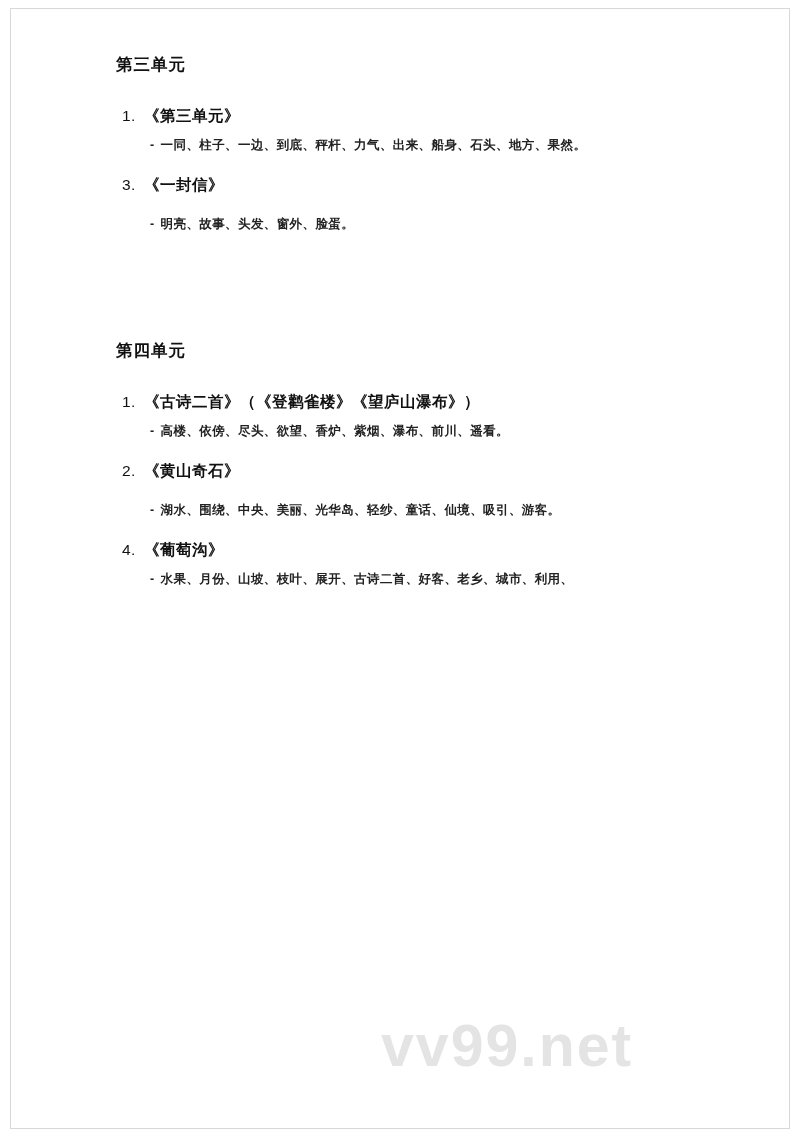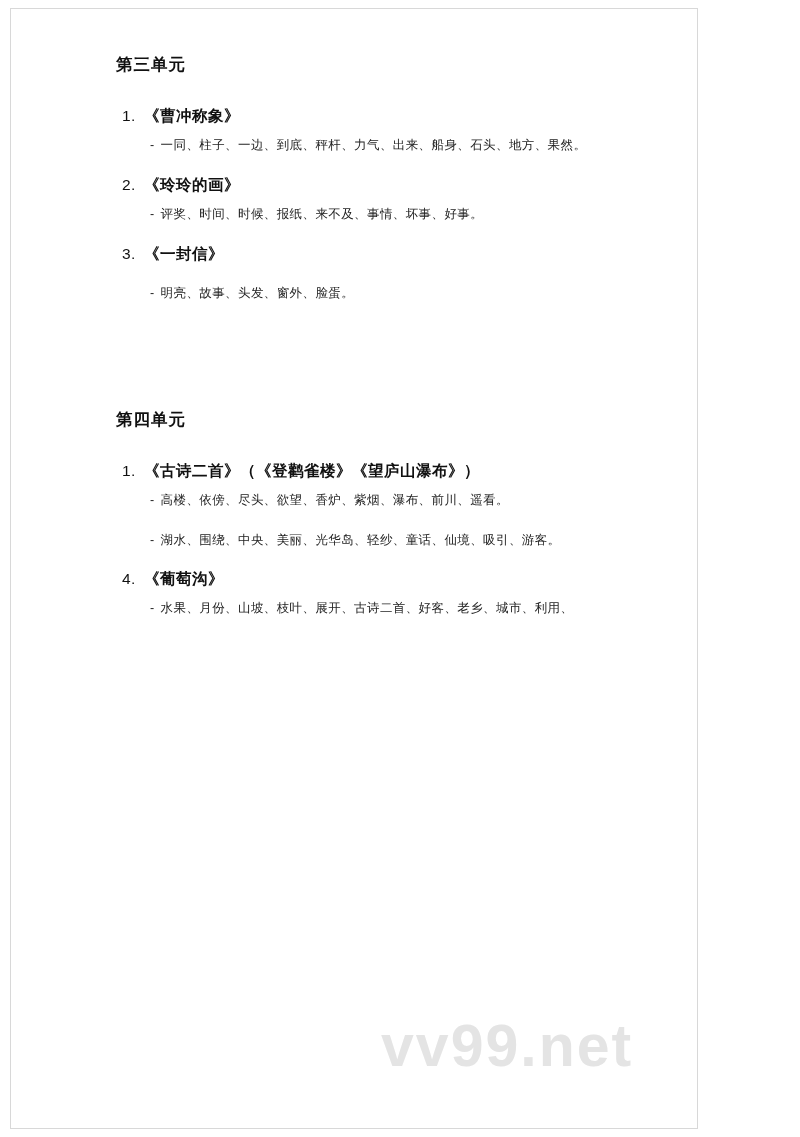--- a/index.html
+++ b/index.html
@@ -12,21 +12,21 @@
     height: 1137px;
     font-family: "Liberation Sans", "DejaVu Sans", sans-serif;
     color: #1a1a1a;
     position: relative;
     overflow: hidden;
   }
   .page {
     position: absolute;
     left: 10px;
     top: 8px;
-    width: 688px;
+    width: 780px;
     height: 1121px;
     background: #ffffff;
     border: 1px solid #d8d8d8;
     box-sizing: border-box;
     overflow: hidden;
   }
   .content {
     position: absolute;
     left: 105px;
     top: 45px;
@@ -61,20 +61,21 @@
     display: inline-block;
     min-width: 22px;
   }
   .lesson-words {
     font-size: 12.5px;
     color: #222;
     padding-left: 34px;
     line-height: 1.75;
     margin: 0 0 4px 0;
     letter-spacing: 0.4px;
+    font-weight: bold;
   }
   .dash {
     display: inline-block;
     margin-right: 6px;
   }
   .watermark {
     position: absolute;
     left: 370px;
     top: 1003px;
     font-size: 59px;
@@ -88,47 +89,44 @@
 </head>
 <body>
 
 <div class="page">
   <div class="content">
 
     <div class="unit-block first">
       <h2 class="unit-heading">第三单元</h2>
 
       <div class="lesson">
-        <p class="lesson-title"><span class="num">1.</span><span>《曹冲称象》</span></p>
+        <p class="lesson-title"><span class="num">1.</span><span>《第三单元》</span></p>
         <p class="lesson-words"><span class="dash">-</span><span>一同、柱子、一边、到底、秤杆、力气、出来、船身、石头、地方、果然。</span></p>
       </div>
 
-      <div class="lesson">
-        <p class="lesson-title"><span class="num">2.</span><span>《玲玲的画》</span></p>
-        <p class="lesson-words"><span class="dash">-</span><span>评奖、时间、时候、报纸、来不及、事情、坏事、好事。</span></p>
-      </div>
 
       <div class="lesson">
         <p class="lesson-title"><span class="num">3.</span><span>《一封信》</span></p>
       </div>
 
       <div class="lesson">
         <p class="lesson-words"><span class="dash">-</span><span>明亮、故事、头发、窗外、脸蛋。</span></p>
       </div>
     </div>
 
     <div class="unit-block second">
       <h2 class="unit-heading">第四单元</h2>
 
       <div class="lesson">
         <p class="lesson-title"><span class="num">1.</span><span>《古诗二首》（《登鹳雀楼》《望庐山瀑布》）</span></p>
         <p class="lesson-words"><span class="dash">-</span><span>高楼、依傍、尽头、欲望、香炉、紫烟、瀑布、前川、遥看。</span></p>
       </div>
 
       <div class="lesson">
+        <p class="lesson-title"><span class="num">2.</span><span>《黄山奇石》</span></p>
       </div>
 
       <div class="lesson">
         <p class="lesson-words"><span class="dash">-</span><span>湖水、围绕、中央、美丽、光华岛、轻纱、童话、仙境、吸引、游客。</span></p>
       </div>
 
       <div class="lesson">
         <p class="lesson-title"><span class="num">4.</span><span>《葡萄沟》</span></p>
         <p class="lesson-words"><span class="dash">-</span><span>水果、月份、山坡、枝叶、展开、古诗二首、好客、老乡、城市、利用、</span></p>
       </div>

